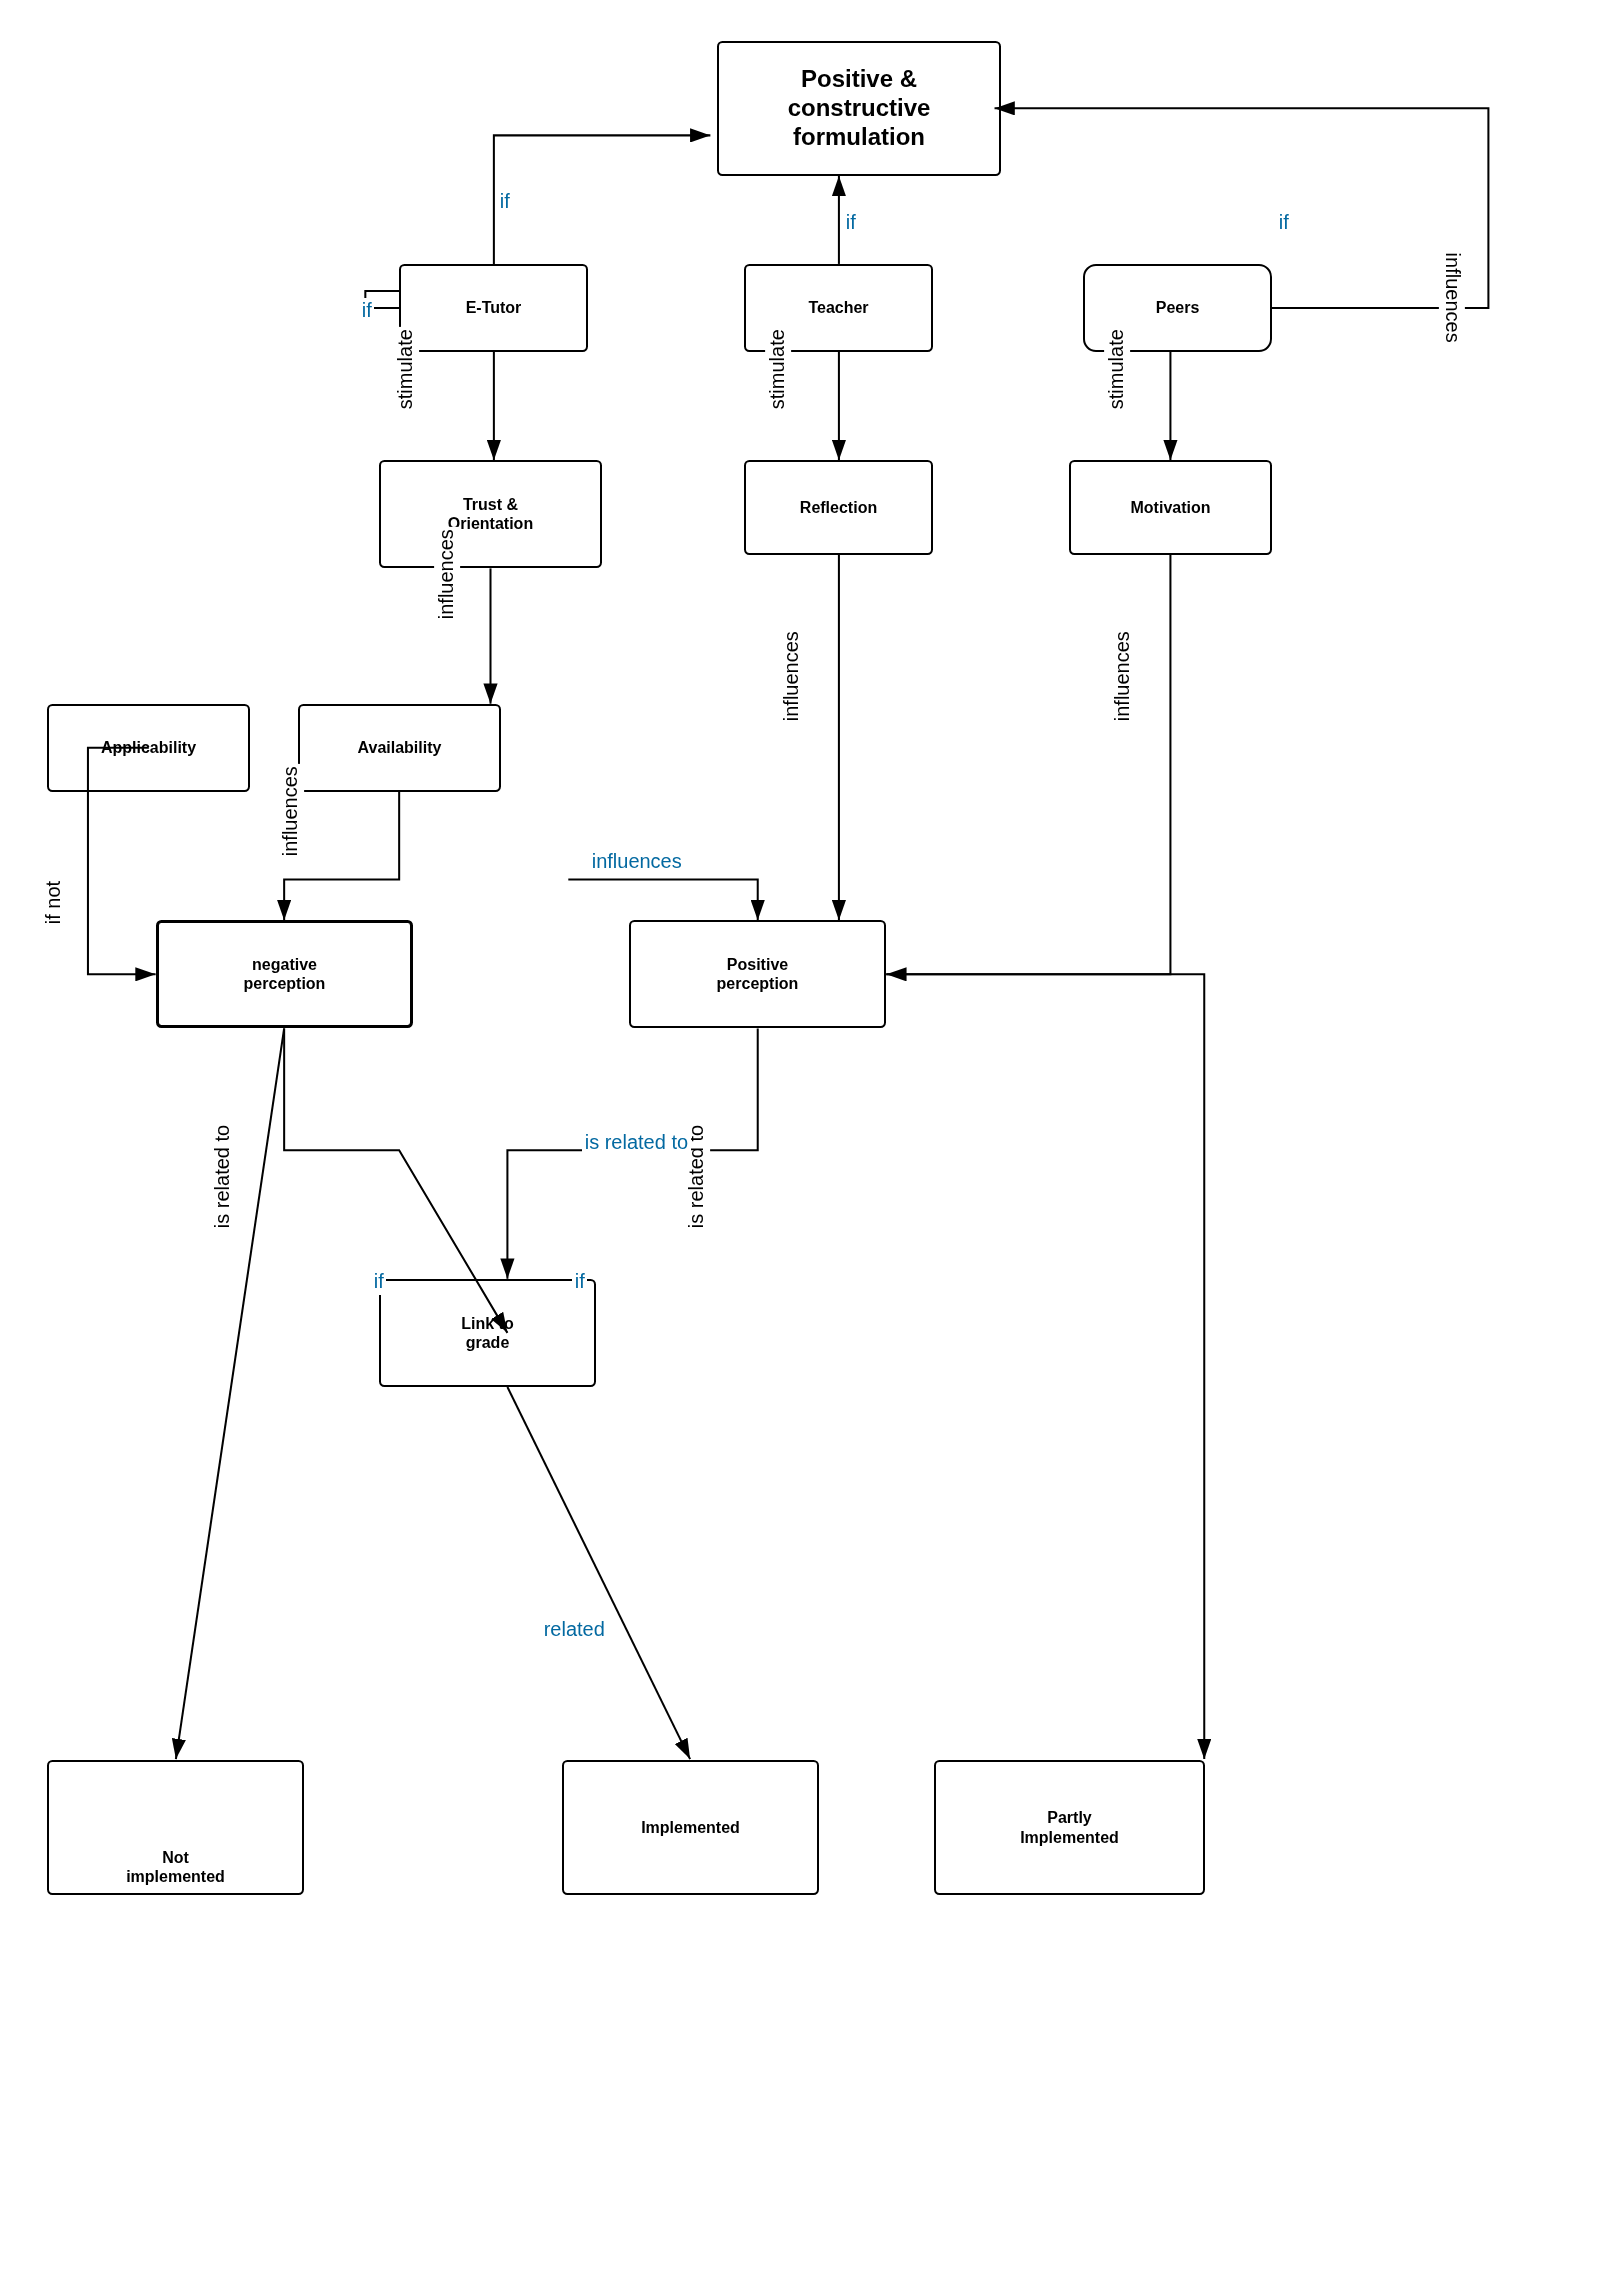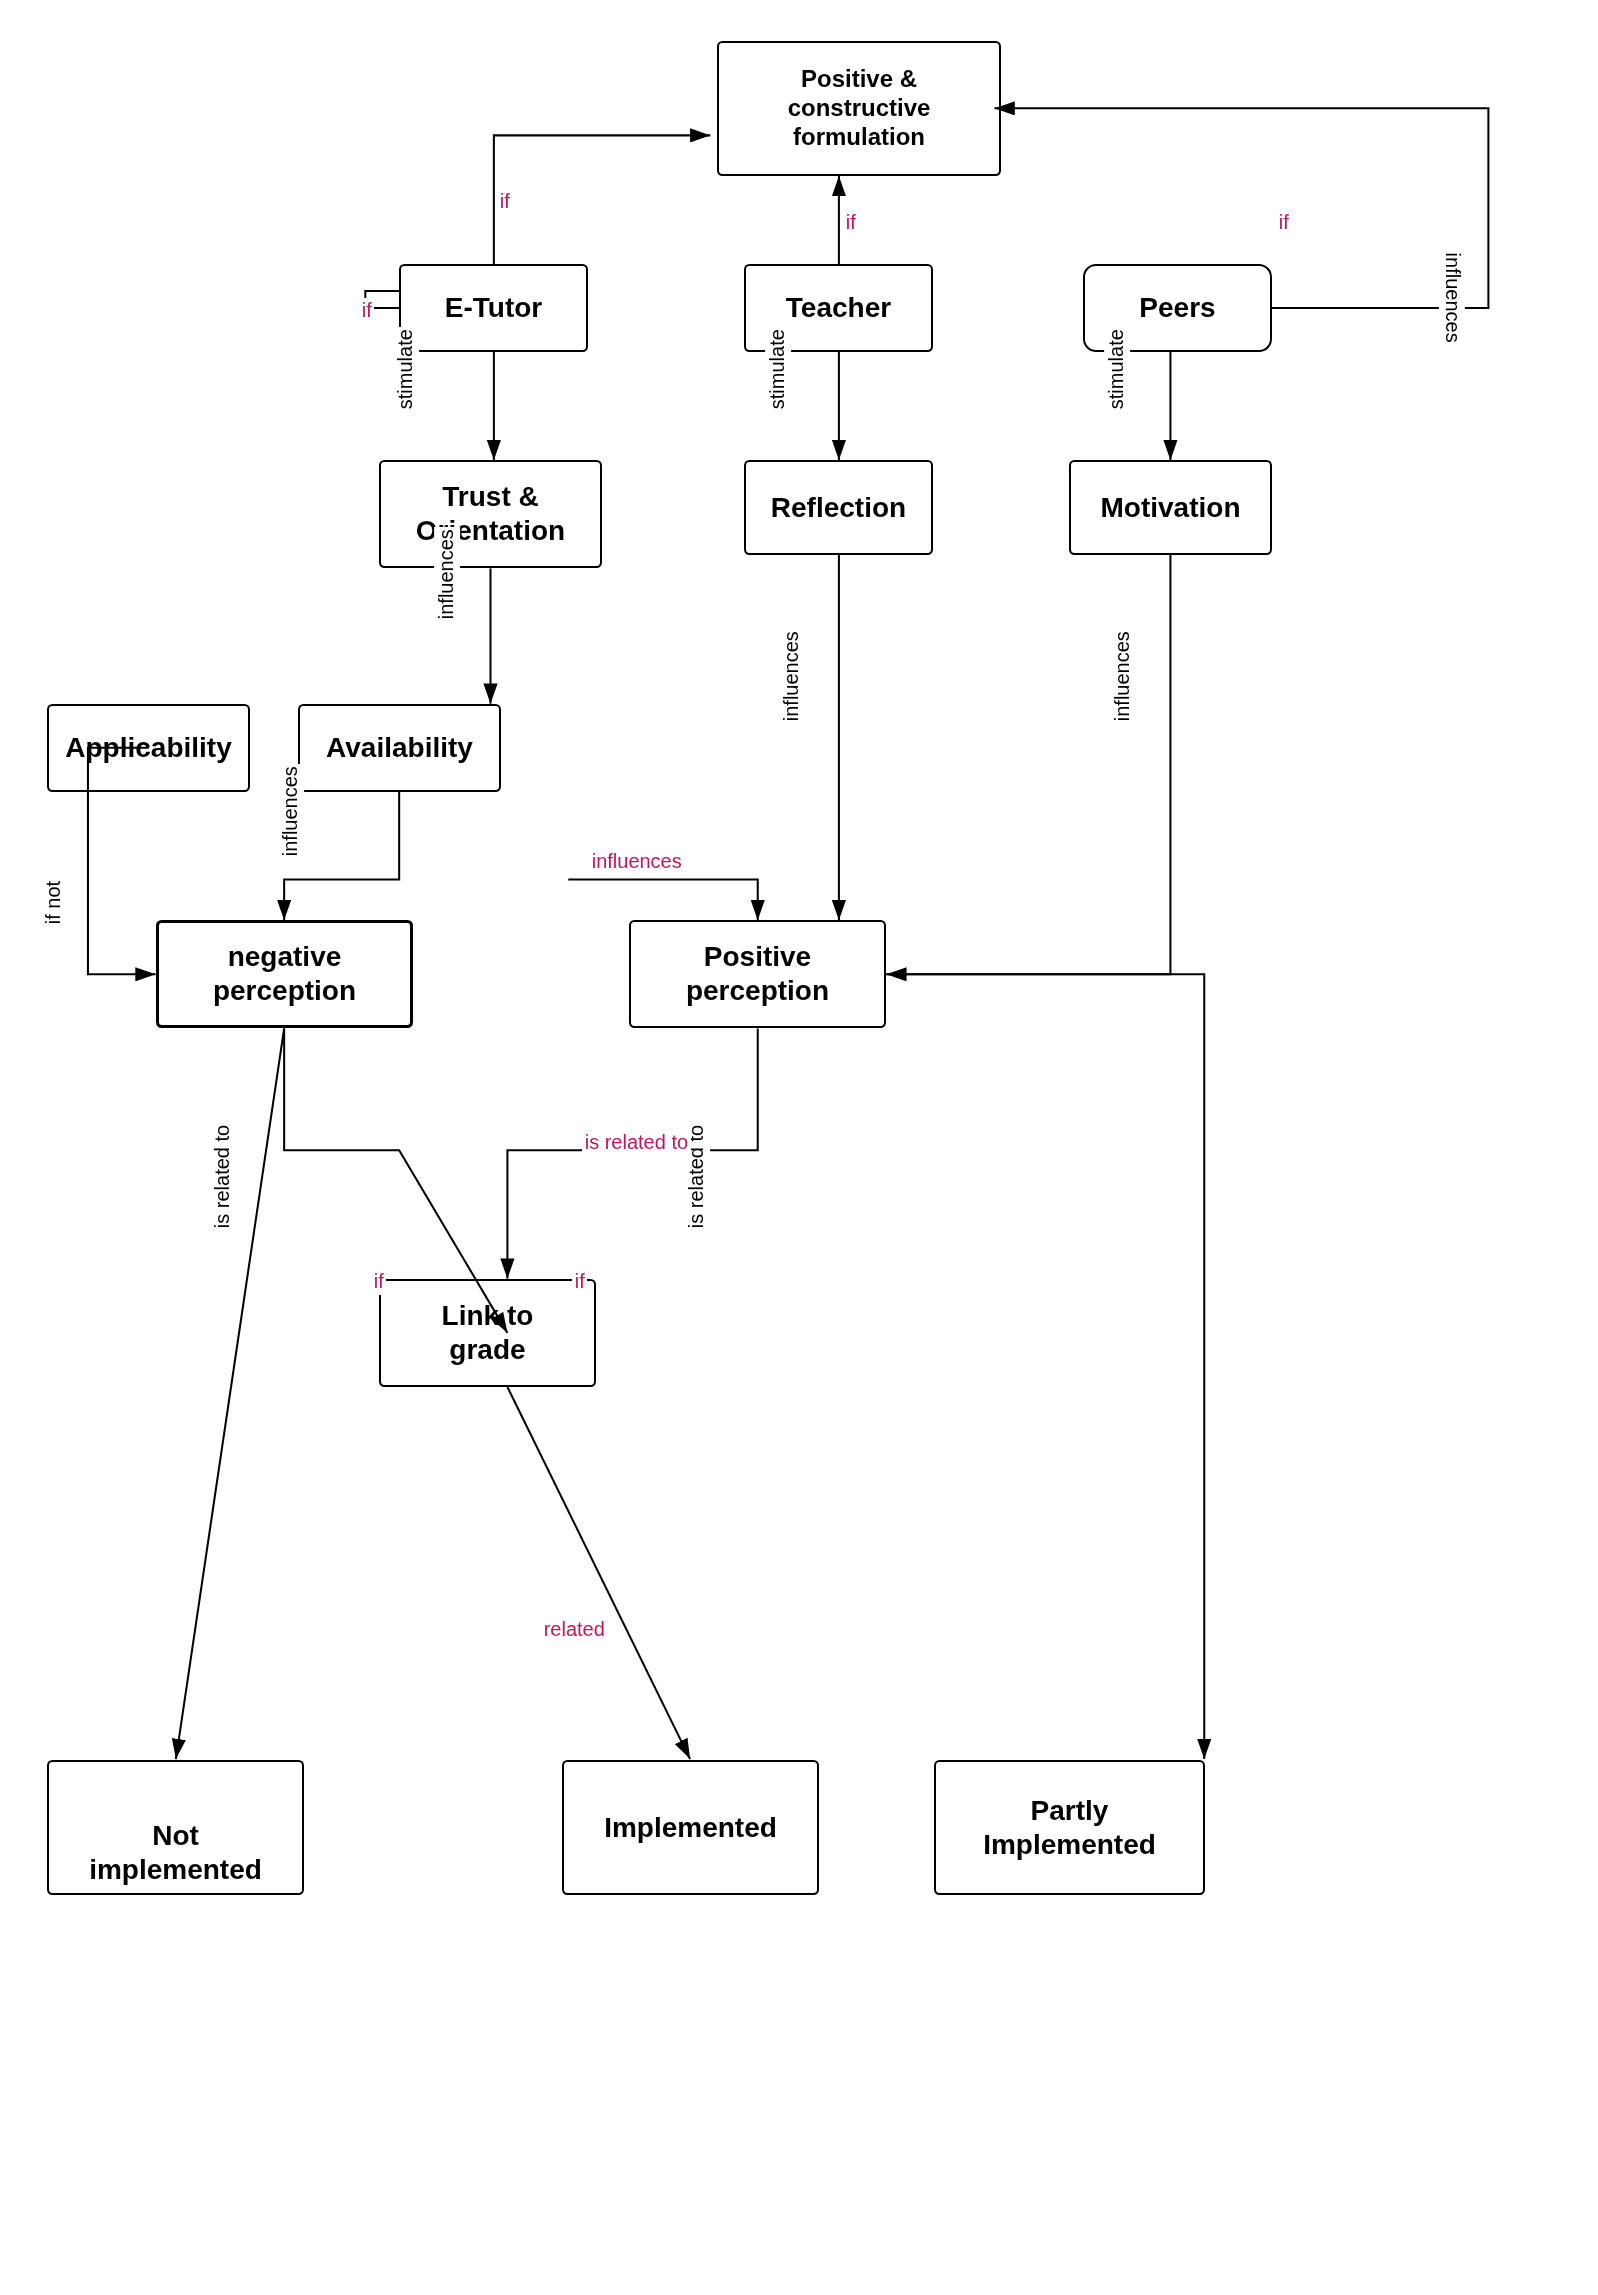--- a/index.html
+++ b/index.html
@@ -12,40 +12,40 @@
       overflow: hidden;
     }
     .node {
       position: absolute;
       border: 2px solid #000;
       border-radius: 5.4px;
       display: flex;
       align-items: center;
       justify-content: center;
       text-align: center;
-      font-size: 28px;
+      font-size: 16px;
       font-weight: bold;
       background: #fff;
       padding: 6.8px;
       line-height: 1.2;
     }
     .node.bold-border {
       border-width: 3.4px;
     }
     svg.arrows {
       position: absolute;
       top: 0; left: 0;
       width: 1598px;
       height: 2295px;
       pointer-events: none;
     }
     .label {
       position: absolute;
       font-size: 20px;
-      color: #be185d;
+      color: #0369a1;
       background: #fff;
       padding: 1.4px 2.7px;
     }
     .label-rotated {
       position: absolute;
       font-size: 20px;
       color: #000;
       background: #fff;
       padding: 1.4px 2.7px;
       transform-origin: center center;

